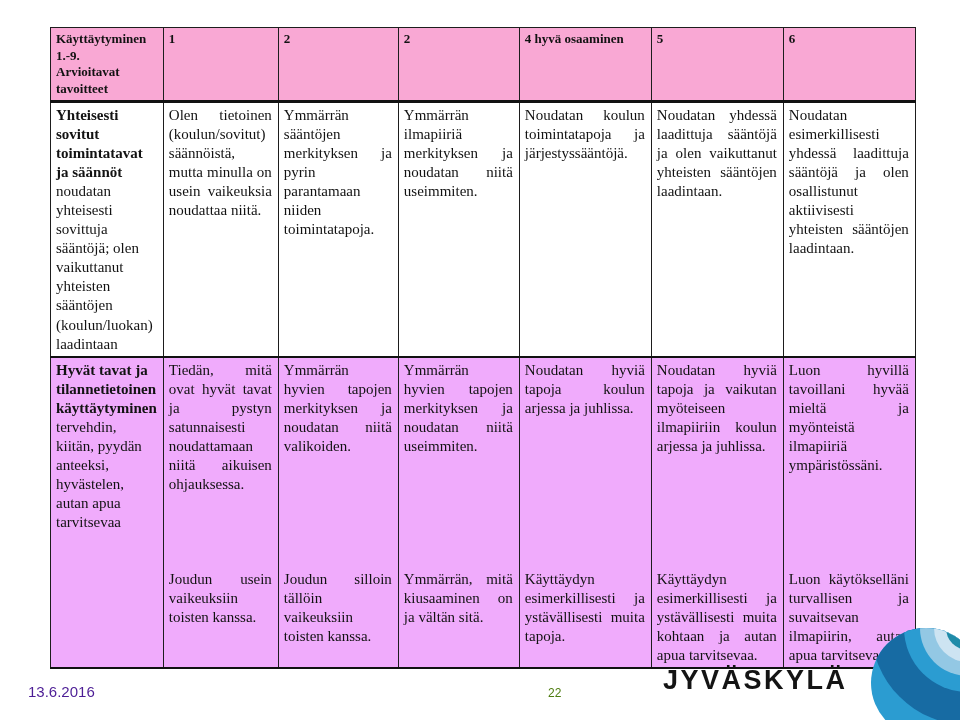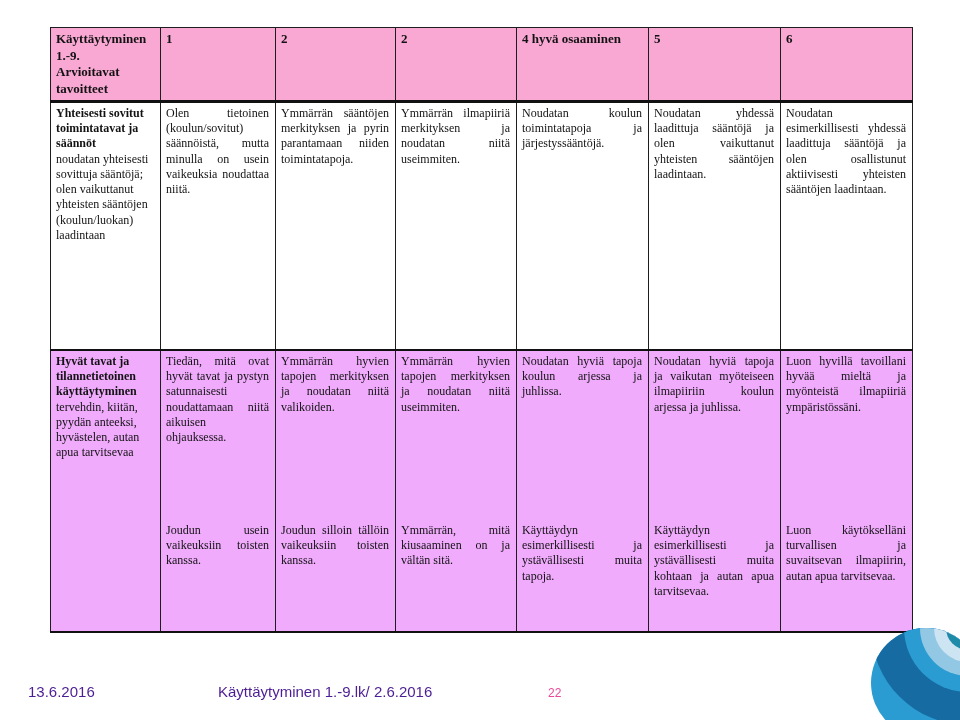--- a/index.html
+++ b/index.html
@@ -8,48 +8,48 @@
     overflow:hidden;font-family:"Liberation Serif",serif;margin:0 auto;
   }
   table.rubric{
     position:absolute;left:50px;top:27px;
     border-collapse:collapse;table-layout:fixed;
   }
   table.rubric th, table.rubric td{
     border:1px solid #1d1d1d;
     vertical-align:top;
     padding:3px 6px 2px 5px;
-    font-size:12px;line-height:1.27;
+    font-size:15px;line-height:1.27;
     color:#121212;
     overflow:hidden;
   }
   tr.hdr th{
     background:#f9a8d4;
     text-align:left;font-weight:bold;font-size:13px;
     border-bottom:3px solid #111;
     height:67px;
     white-space:pre-line;
   }
   tr.r1 td{height:241px;border-bottom:2px solid #111;}
   tr.r2 td{height:275px;background:#f0abfc;border-bottom:2px solid #111;}
   td.label{font-size:12.5px;}
   .row-title{font-weight:bold;}
   .row-sub{white-space:pre-line;}
   .cell-text{text-align:justify;}
   .upper{min-height:169px;text-align:justify;}
-  .lower{text-align:justify;}
+  .lower{text-align:justify;margin-top:40px;}
   .footer-date,.footer-title{
     position:absolute;top:683px;
     font-family:"Liberation Sans",sans-serif;font-size:15px;color:#4c1d95;
   }
   .footer-date{left:28px;}
   .footer-title{left:218px;}
   .footer-page{
     position:absolute;top:686px;left:548px;
-    font-family:"Liberation Sans",sans-serif;font-size:12px;color:#ec4899;
+    font-family:"Liberation Sans",sans-serif;font-size:12px;color:#4d7c0f;
   }
   .logo-text{
     position:absolute;top:665px;left:663px;
     font-family:"Liberation Sans",sans-serif;font-size:27px;font-weight:600;
     letter-spacing:2.5px;color:#141414;
   }
   .logo-swirl{position:absolute;right:0;bottom:0;width:92px;height:94px;}
 </style>
 </head>
 <body>
@@ -131,23 +131,23 @@
         </td>
         <td>
           <div class="upper">Luon hyvillä tavoillani hyvää mieltä ja myönteistä ilmapiiriä ympäristössäni.</div>
           <div class="lower">Luon käytökselläni turvallisen ja suvaitsevan ilmapiirin, autan apua tarvitsevaa.</div>
         </td>
       </tr>
     </tbody>
   </table>
 
   <div class="footer-date">13.6.2016</div>
-  <div class="footer-title">Käyttäytyminen 1.-9.lk/ 2.6.2016</div>
   <div class="footer-page">22</div>
 
+  <div class="logo-text">JYVÄSKYLÄ</div>
 
   <svg class="logo-swirl" viewBox="0 0 92 94" xmlns="http://www.w3.org/2000/svg" aria-hidden="true">
     <defs>
       <clipPath id="ballClip">
           <circle cx="58" cy="57" r="55"></circle>
         </clipPath>
     </defs>
     <g clip-path="url(#ballClip)">
       <rect x="0" y="0" width="92" height="94" fill="#2b9cd1"></rect>
       <circle cx="100" cy="2" r="97" fill="#176ba3"></circle>

